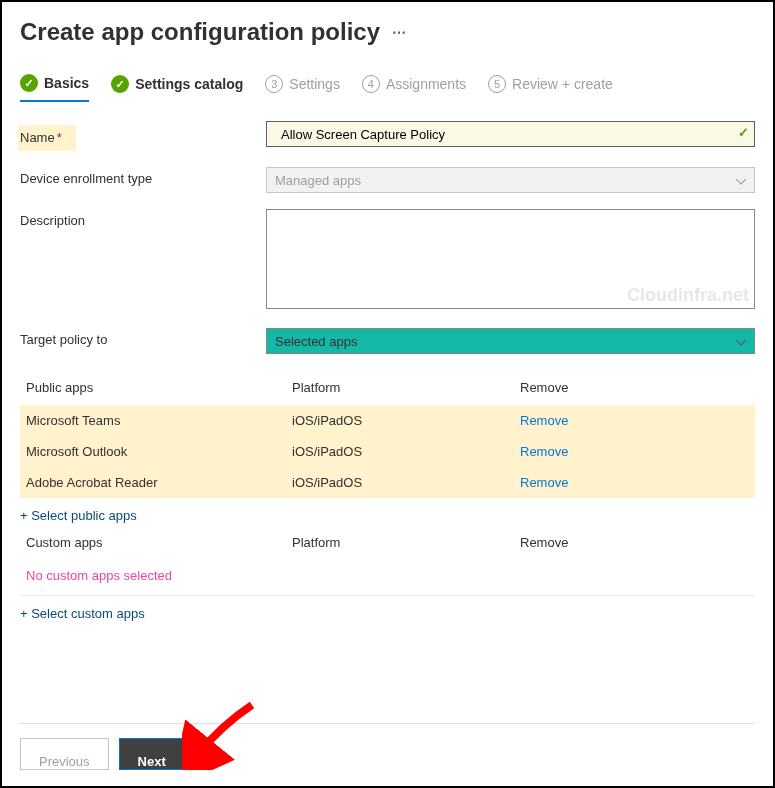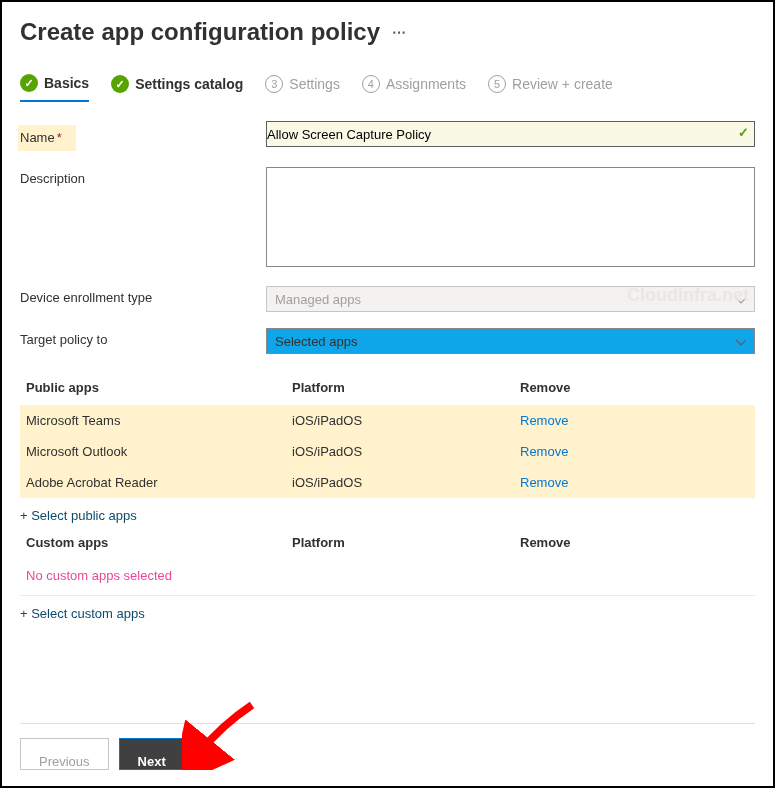--- a/index.html
+++ b/index.html
@@ -54,21 +54,21 @@
     .form { margin-top: 18px; }
     .row { display: flex; align-items: flex-start; margin-bottom: 16px; }
     .row .label { width: 246px; padding-top: 4px; font-size: 13px; }
     .row .control { flex: 1; }
     .req { color: #a4262c; margin-left: 2px; }
 
     .name-wrap { position: relative; }
     .name-input {
       width: 100%; height: 26px;
       border: 1px solid #605e5c;
-      padding: 0 26px 0 0;
+      padding: 0 26px 0 14px;
       font-size: 13px;
       background: #faf9e6;
       font-family: inherit;
     }
     .name-wrap .valid-check {
       position: absolute; right: 6px; top: 4px;
       color: #57a300; font-weight: bold;
     }
     .desc-input {
       width: 100%; height: 100px;
@@ -77,27 +77,27 @@
       resize: none;
     }
     .dropdown {
       width: 100%; height: 26px;
       border: 1px solid #8a8886;
       padding: 0 24px 0 8px;
       font-size: 13px;
       display: flex; align-items: center;
       position: relative;
       cursor: pointer;
-      background: #0ea5e9;
+      background: #14b8a6;
     }
     .dropdown.disabled { background: #f3f2f1; color: #a19f9d; cursor: default; border-color: #c8c6c4; }
     .dropdown .chev { position: absolute; right: 8px; }
 
     .table-head {
-      display: flex; font-weight: 700; padding: 10px 6px; font-size: 13px;
+      display: flex; font-weight: 400; padding: 10px 6px; font-size: 13px;
     }
     .col-name { width: 266px; }
     .col-plat { width: 228px; }
     .col-rem { flex: 1; }
     .table-row {
       display: flex; align-items: flex-end;
       padding: 8px 6px; font-size: 13px;
     }
     .highlight .table-row { background: #fff2cc; }
     .remove-link { color: #0078d4; cursor: pointer; }
@@ -163,45 +163,45 @@
 </div>
 
 <div class="form">
   <div class="row">
     <div class="label">
       <span class="hl-label-wrap"><span>Name</span><span class="req">*</span></span>
     </div>
     <div class="control name-wrap">
       <input class="name-input" value="Allow Screen Capture Policy" style="">
       <span class="valid-check">✓</span>
-    </div>
-  </div>
-
-  <div class="row">
-    <div class="label">Description</div>
-    <div class="control">
-      <textarea class="desc-input" style=""></textarea>
     </div>
   </div>
 
   <div class="row">
     <div class="label">Device enrollment type</div>
     <div class="control">
       <div class="dropdown disabled">
         <span>Managed apps</span>
         <span class="chev">
           <svg width="10" height="6" viewBox="0 0 10 6">
               <path d="M0 0 L5 5 L10 0" stroke="#a19f9d" fill="none" stroke-width="1.2"></path>
             </svg>
         </span>
       </div>
     </div>
   </div>
 
   <div class="row">
+    <div class="label">Description</div>
+    <div class="control">
+      <textarea class="desc-input" style=""></textarea>
+    </div>
+  </div>
+
+  <div class="row">
     <div class="label">Target policy to</div>
     <div class="control">
       <div class="dropdown">
         <span>Selected apps</span>
         <span class="chev">
           <svg width="10" height="6" viewBox="0 0 10 6">
               <path d="M0 0 L5 5 L10 0" stroke="#605e5c" fill="none" stroke-width="1.2"></path>
             </svg>
         </span>
       </div>

